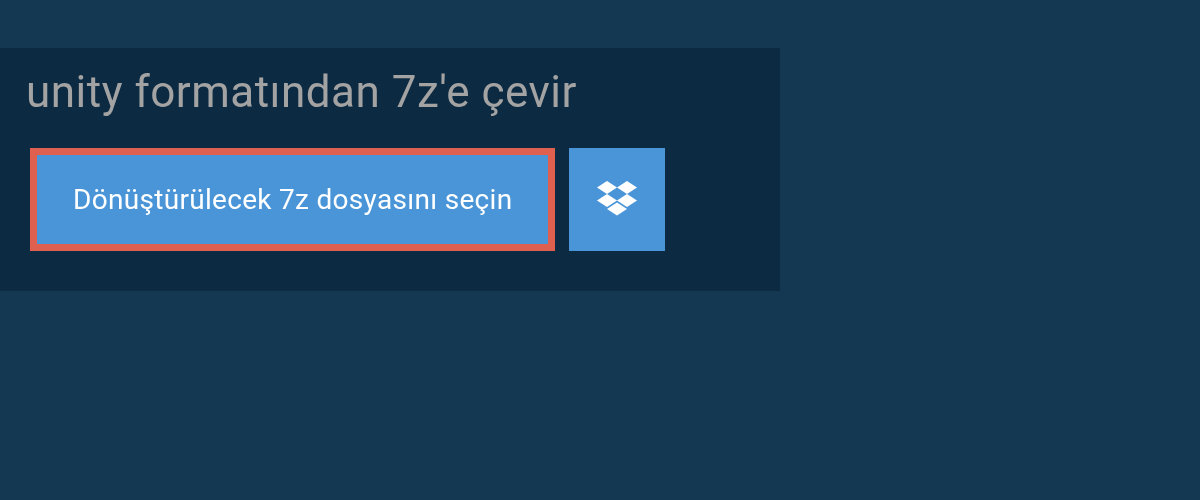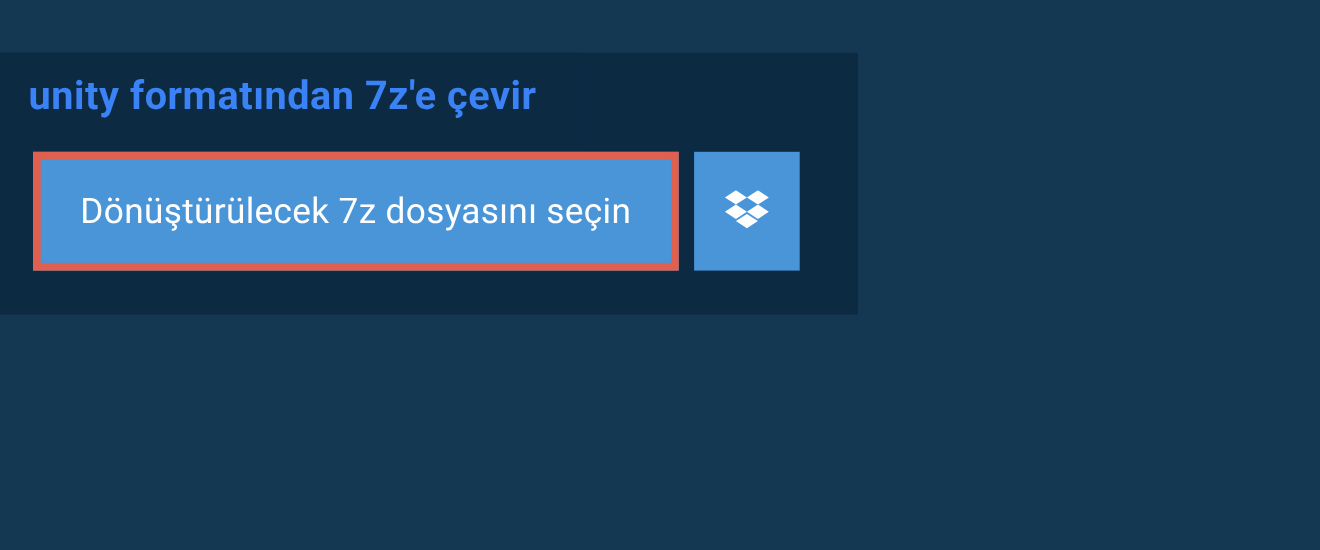--- a/index.html
+++ b/index.html
@@ -14,42 +14,42 @@
       font-family: -apple-system, BlinkMacSystemFont, "Segoe UI", Roboto, Helvetica, Arial, sans-serif;
       overflow: hidden;
     }
     .panel {
       background: #0c2a42;
       width: 780px;
       margin-top: 48px;
       padding-bottom: 40px;
     }
     .title-text {
-      color: #3b82f6;
-      font-size: 36px;
-      font-weight: 700;
+      color: #a3a3a3;
+      font-size: 44px;
+      font-weight: 400;
       letter-spacing: 0.5px;
     }
     .title-container {
       display: inline-block;
       background: #0c2a42;
       padding: 18px 40px 24px 26px;
       margin-top: 0;
     }
     .button-row {
       display: flex;
       gap: 14px;
       padding: 6px 30px 0 30px;
       align-items: stretch;
     }
     .select-button {
       background: #4a95d8;
       border: 7px solid #e06050;
       color: #ffffff;
-      font-size: 32px;
+      font-size: 28px;
       font-weight: 400;
       padding: 28px 36px;
       cursor: pointer;
       flex: 0 0 auto;
       text-align: right;
       letter-spacing: 0.3px;
     }
     .dropbox-button {
       background: #4a95d8;
       width: 96px;

